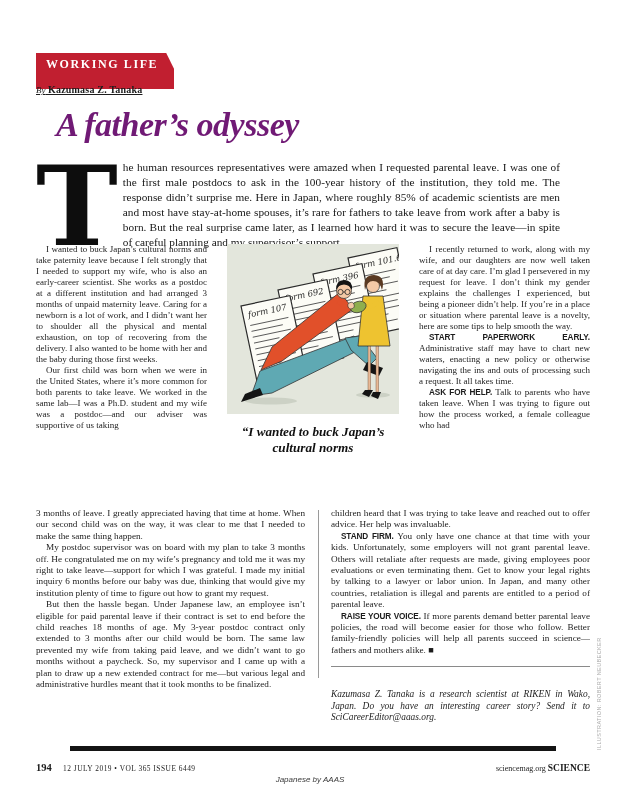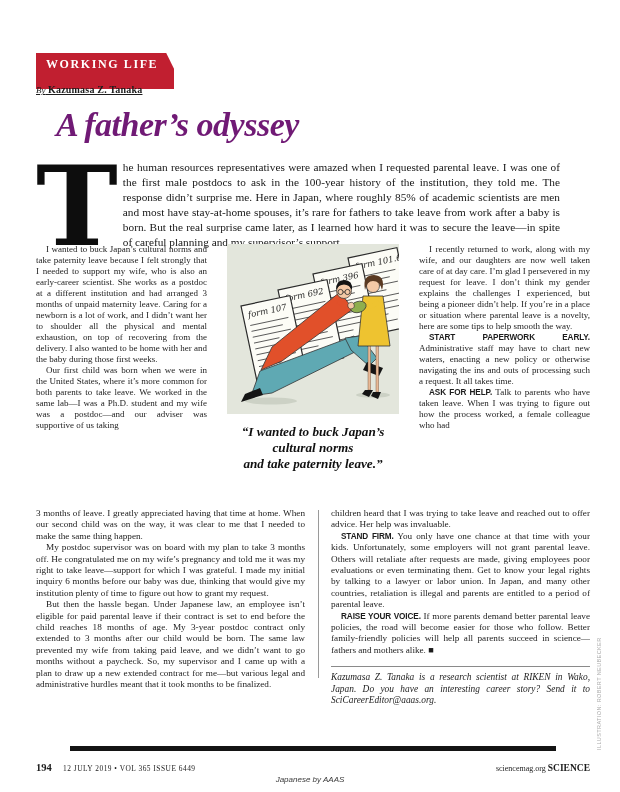--- a/index.html
+++ b/index.html
@@ -46,21 +46,21 @@
 
   .pull-quote{margin-top:10px;text-align:center;font-weight:bold;
     font-style:italic;font-size:13.2px;line-height:16px;color:#101010;}
 
   
   .row-bottom{left:36px;top:508px;width:554px;display:flex;}
   .colWL{width:282px;font-size:9.2px;line-height:11.4px;text-align:justify;
     padding-right:13px;box-sizing:border-box;}
   .vdivider{width:1px;height:168px;background:#9a9a9a;margin:2px 12px 0 0;}
   .colWR{flex:1;font-size:9.2px;line-height:11.4px;text-align:justify;}
-  .author-note{margin-top:10px;border-top:1px solid #8a8a8a;padding-top:5px;
+  .author-note{margin-top:10px;border-top:1px solid #8a8a8a;padding-top:22px;
     font-style:italic;font-size:9.4px;line-height:11.6px;}
 
   
   .rule{left:70px;top:746px;width:486px;height:5px;background:#141414;}
   .footer-left{left:36px;top:762px;font-size:7.4px;letter-spacing:0.5px;}
   .footer-left .pagenum{font-weight:bold;font-size:10.5px;letter-spacing:0;
     margin-right:9px;}
   .footer-right{right:30px;top:763px;font-size:8px;}
   .footer-right .journal{font-weight:bold;font-size:9.5px;}
   .published{left:0;top:775px;width:620px;text-align:center;font-style:italic;
@@ -195,21 +195,20 @@
           <circle cx="124.5" cy="59.5" r="3.2" fill="#f4c9a6" stroke="#333" stroke-width="0.6"></circle>
         </g>
         <circle cx="146" cy="42" r="6.5" fill="#f4c9a6" stroke="#333" stroke-width="0.7"></circle>
         <path d="M138,46 Q135,31 147,31 Q159,32 155,46 Q153,37 146,37 Q140,37 138,46 Z" fill="#5a3a22"></path>
       </g>
     </svg>
 
     <div class="pull-quote">
       <div>“I wanted to buck Japan’s</div>
       <div>cultural norms</div>
-      <div>and take paternity leave.”</div>
     </div>
   </div>
 
   <div class="colN">
     <p class="indent">I recently returned to work, along with my wife, and our daughters are now well taken care of at day care. I’m glad I persevered in my request for leave. I don’t think my gender explains the challenges I experienced, but being a pioneer didn’t help. If you’re in a place or situation where parental leave is a novelty, here are some tips to help smooth the way.</p>
     <p class="indent tip">
       <span class="tip-label">START PAPERWORK EARLY.</span>
       <span>Administrative staff may have to chart new waters, enacting a new policy or otherwise navigating the ins and outs of processing such a request. It all takes time.</span>
     </p>
     <p class="indent tip">

